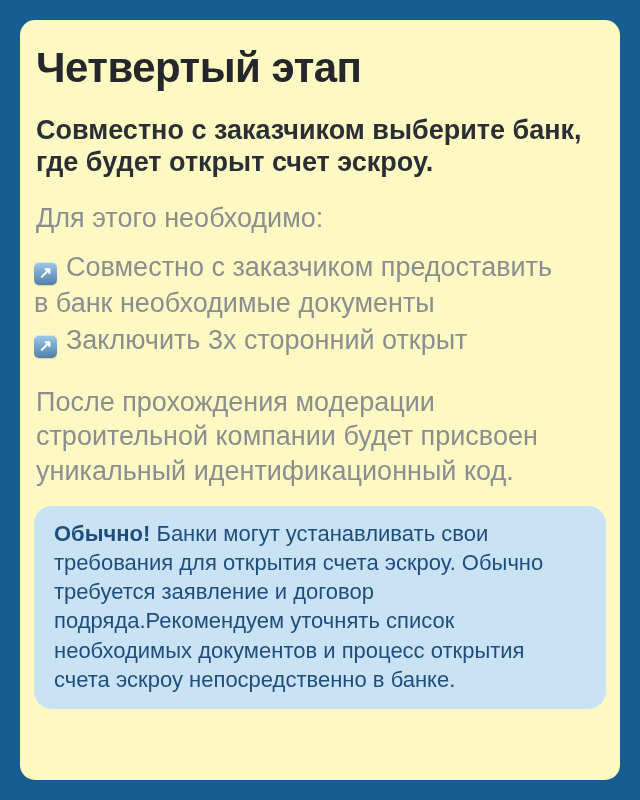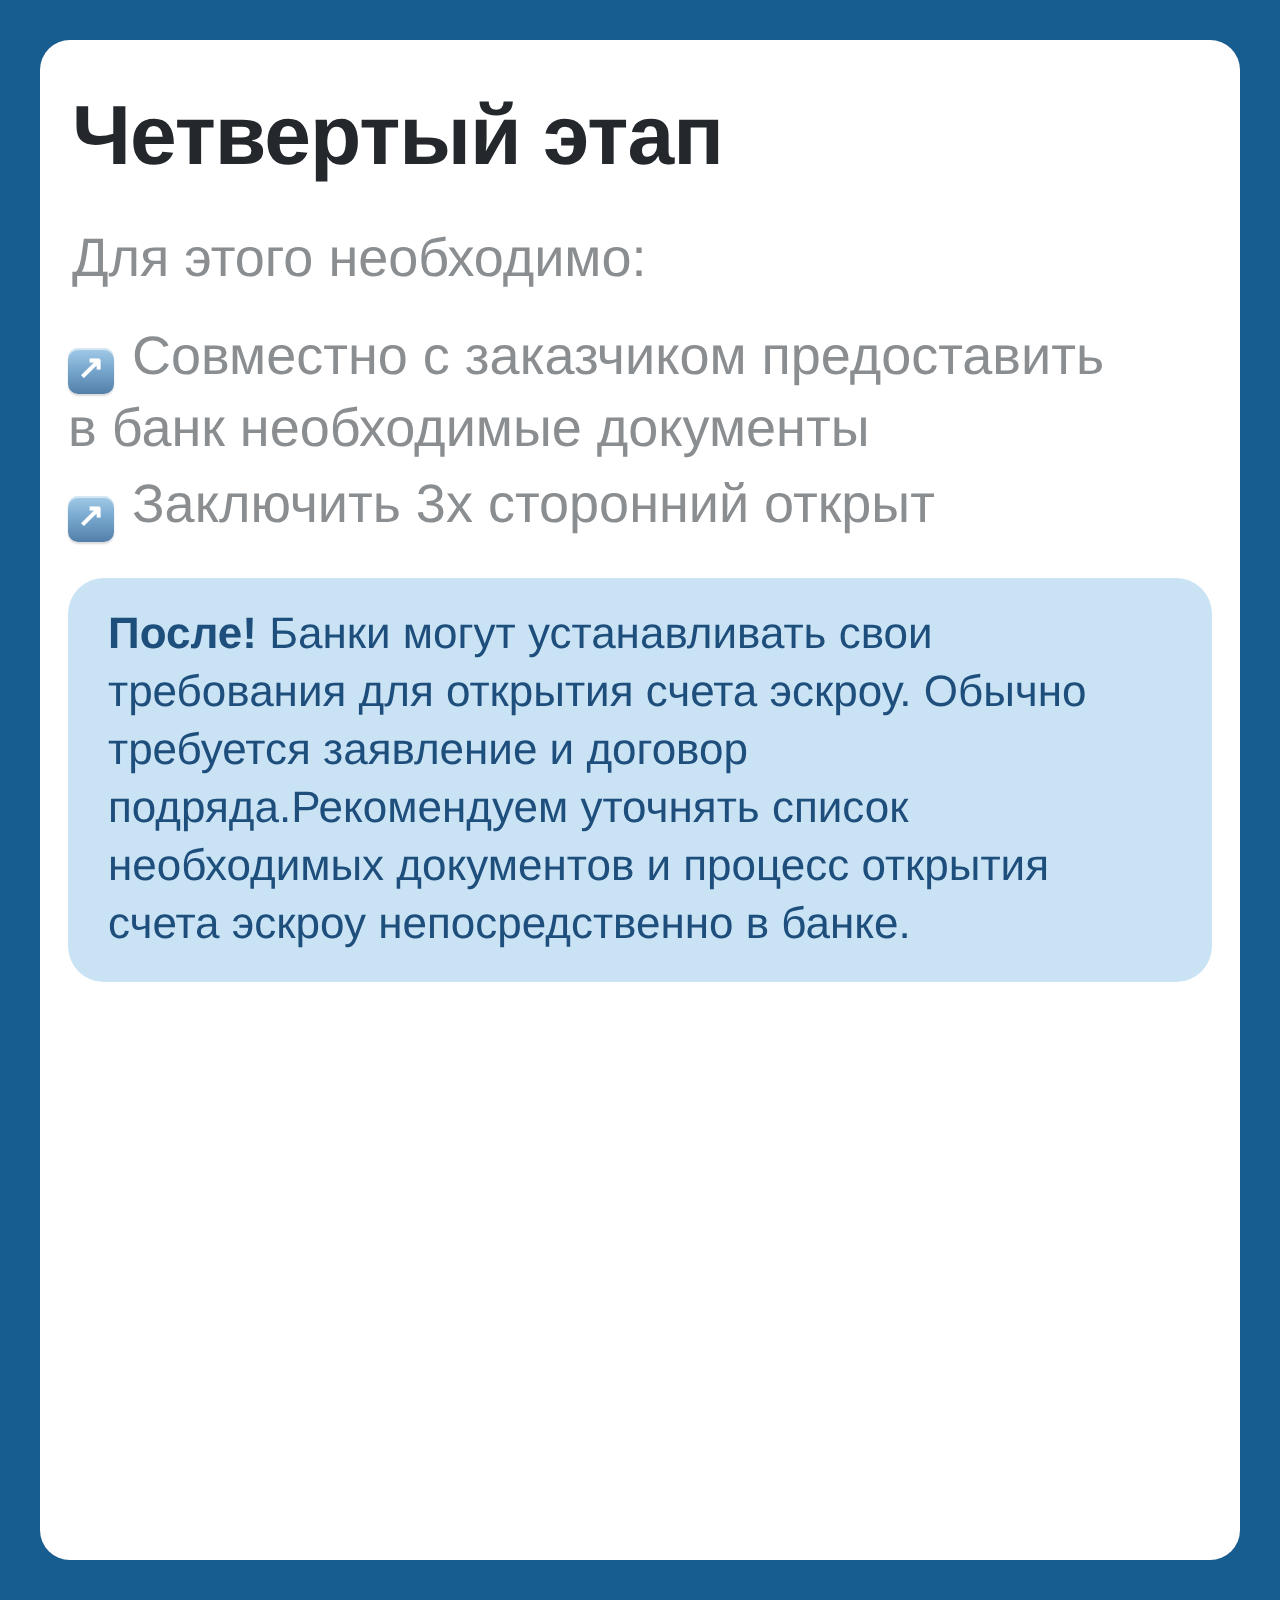--- a/index.html
+++ b/index.html
@@ -8,21 +8,21 @@
     background:#175d8f;
     font-family:"Liberation Sans",sans-serif;
     position:relative;
     overflow:hidden;
   }
   .card{
     position:absolute;
     left:20px;top:20px;
     width:600px;height:760px;
     box-sizing:border-box;
-    background:#ffffff;
+    background:#fef9c3;
     border-radius:15px;
     padding:16px 14px 0 14px;
     overflow:hidden;
   }
   .title{
     font-size:42px;
     font-weight:bold;
     color:#24282d;
     letter-spacing:-0.5px;
     margin:10px 0 0 2px;
@@ -81,31 +81,36 @@
   }
   .notice .notice-label{font-weight:bold;}
 </style>
 </head>
 <body>
 
 <div class="card">
 
   <div class="title">Четвертый этап</div>
 
+  <div class="subtitle">Совместно с заказчиком выберите банк,
+где будет открыт счет эскроу.</div>
 
   <div class="intro">Для этого необходимо:</div>
 
   <div class="bullets">
     <div class="bullet-item">
       <span class="bullet-icon">↗</span><span class="btext">Совместно с заказчиком предоставить
 в банк необходимые документы</span>
     </div>
     <div class="bullet-item">
       <span class="bullet-icon">↗</span><span class="btext">Заключить 3х сторонний открыт</span>
     </div>
   </div>
 
+  <div class="paragraph">После прохождения модерации
+строительной компании будет присвоен
+уникальный идентификационный код.</div>
 
   <div class="notice">
-    <span class="notice-label">После!</span><span> Банки могут устанавливать свои требования для открытия счета эскроу. Обычно требуется заявление и договор подряда.Рекомендуем уточнять список необходимых документов и процесс открытия счета эскроу непосредственно в банке.</span>
+    <span class="notice-label">Обычно!</span><span> Банки могут устанавливать свои требования для открытия счета эскроу. Обычно требуется заявление и договор подряда.Рекомендуем уточнять список необходимых документов и процесс открытия счета эскроу непосредственно в банке.</span>
   </div>
 
 </div>
 
 </body></html>

